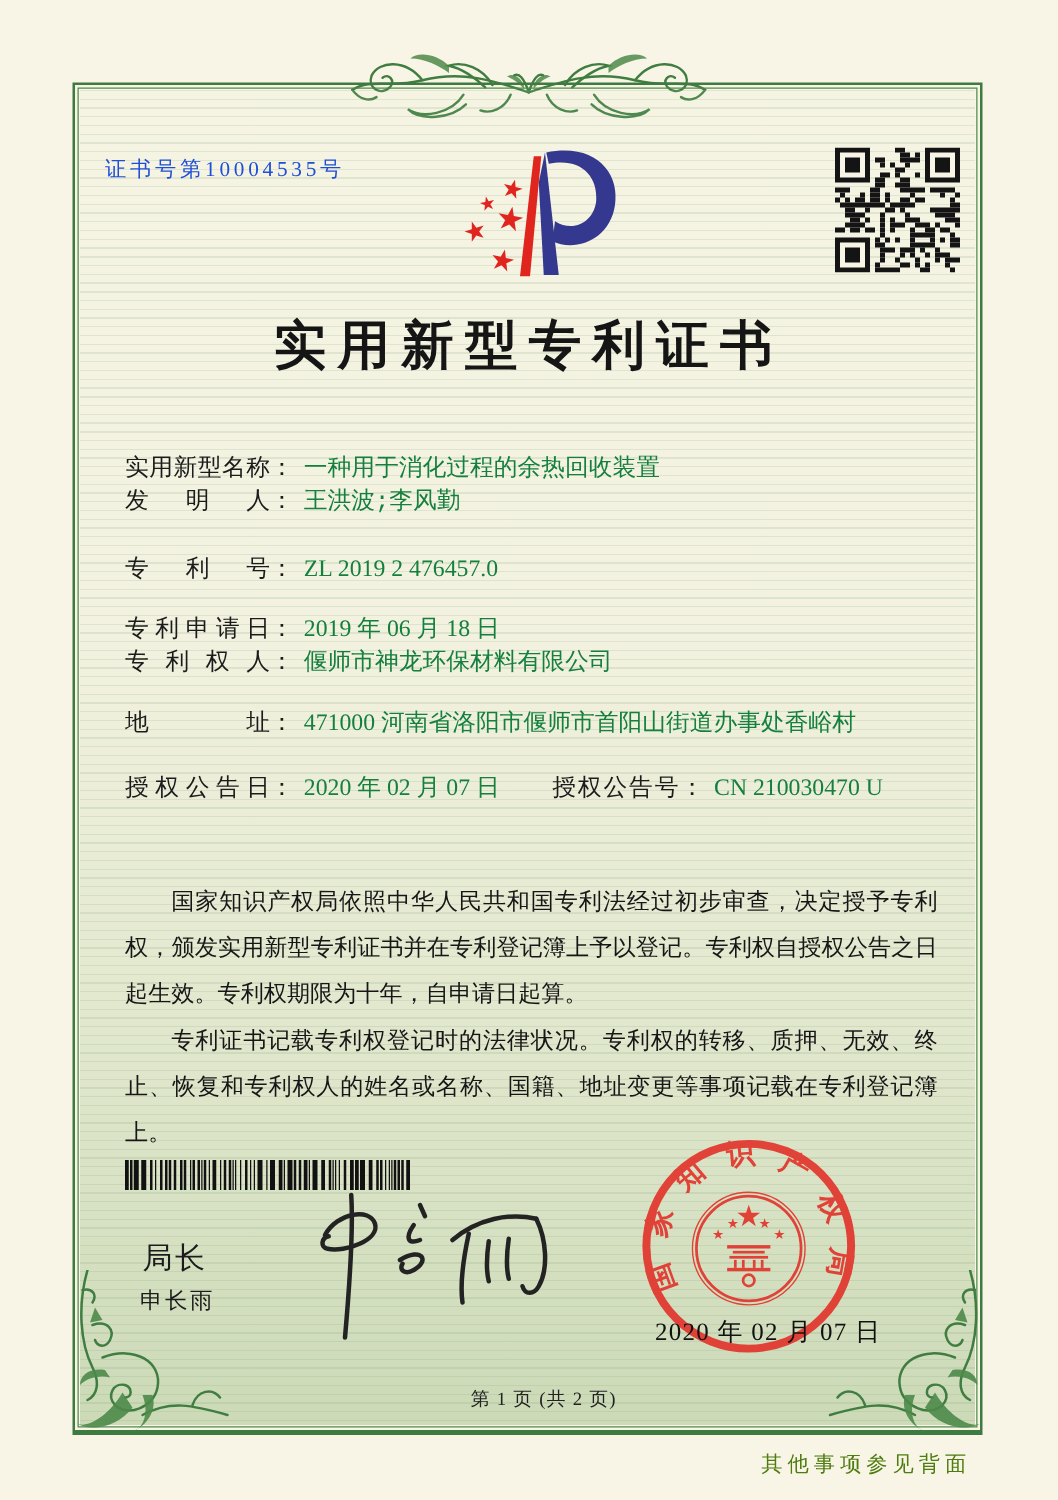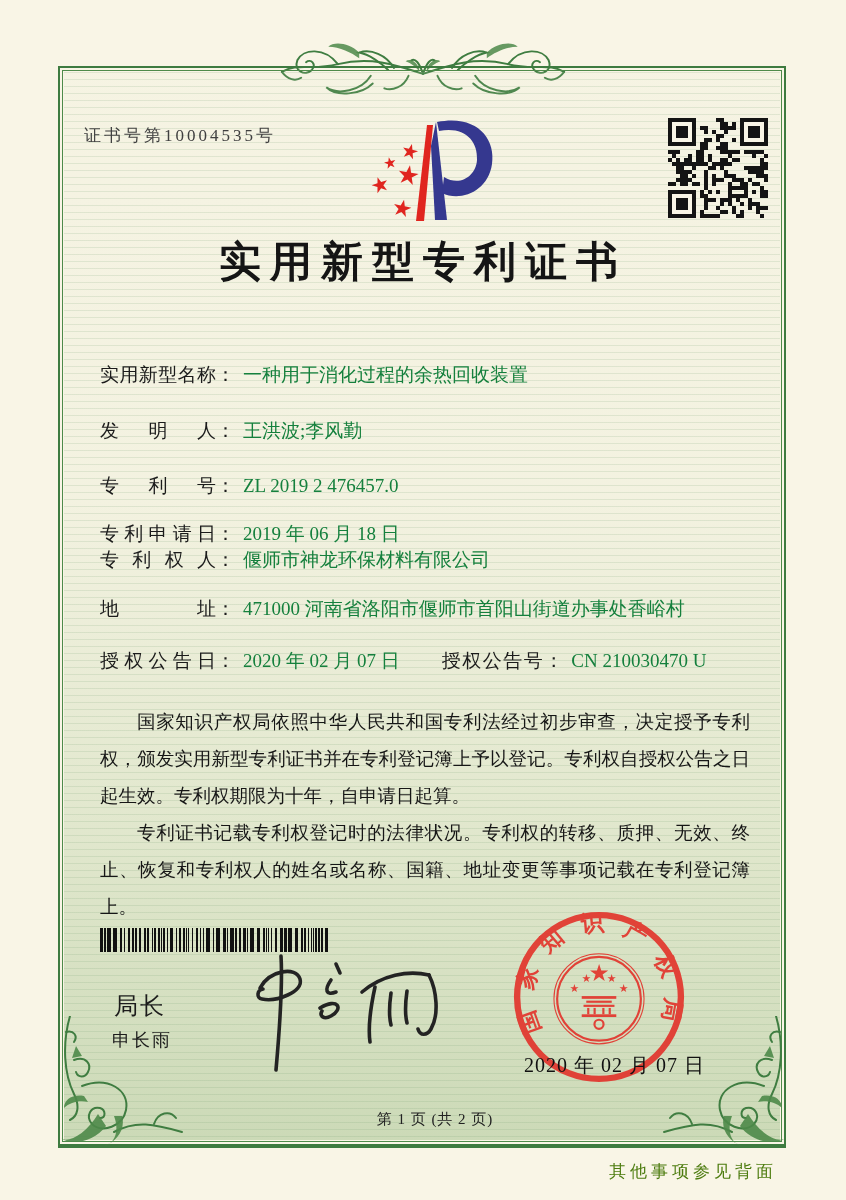--- a/index.html
+++ b/index.html
@@ -36,40 +36,40 @@
     pointer-events:none;
   }
   
   .deco-top{position:absolute;left:278px;top:34px;width:290px;height:70px;}
   .deco-corner{position:absolute;width:132px;height:136px;bottom:48px;}
   .deco-corner.left{left:54px;}
   .deco-corner.right{right:54px;transform:scaleX(-1);}
   
   .cert-no{
     position:absolute;left:84px;top:124px;
-    font-size:17px;letter-spacing:3px;color:#404040;
+    font-size:17px;letter-spacing:3px;color:#1d4ed8;
   }
   .logo{position:absolute;left:338px;top:106px;width:176px;height:134px;}
   .qr{position:absolute;left:668px;top:118px;width:100px;height:100px;}
   .title{
-    position:absolute;left:0;top:234px;width:846px;
+    position:absolute;left:0;top:248px;width:846px;
     text-align:center;font-size:42px;font-weight:bold;
     letter-spacing:9px;color:#151515;
   }
   
   .fields{position:absolute;left:100px;top:362px;width:650px;font-size:19px;}
   .field-row{display:flex;align-items:flex-start;line-height:26px;}
   .flabel{
     display:inline-block;width:116px;
     text-align:justify;text-align-last:justify;
     color:#1b1b1b;
   }
   .fcolon{margin-right:8px;}
   .fvalue{color:#15803d;}
-  .gap1{margin-top:30px;} .gap2{margin-top:29px;} .gap3{margin-top:22px;}
+  .gap1{font-family:Liberation Mono, monospace;} .gap2{margin-top:29px;} .gap3{margin-top:22px;}
   .gap4{} .gap5{margin-top:23px;} .gap6{margin-top:26px;}
   .pair-right{margin-left:42px;display:flex;align-items:baseline;}
   .pair-right .flabel{width:auto;letter-spacing:1.5px;text-align-last:auto;}
   
   .paras{
     position:absolute;left:100px;top:704px;width:650px;
     font-size:18.5px;line-height:37px;text-align:justify;color:#161616;
   }
   .paras p{margin:0;text-indent:2em;}
   

